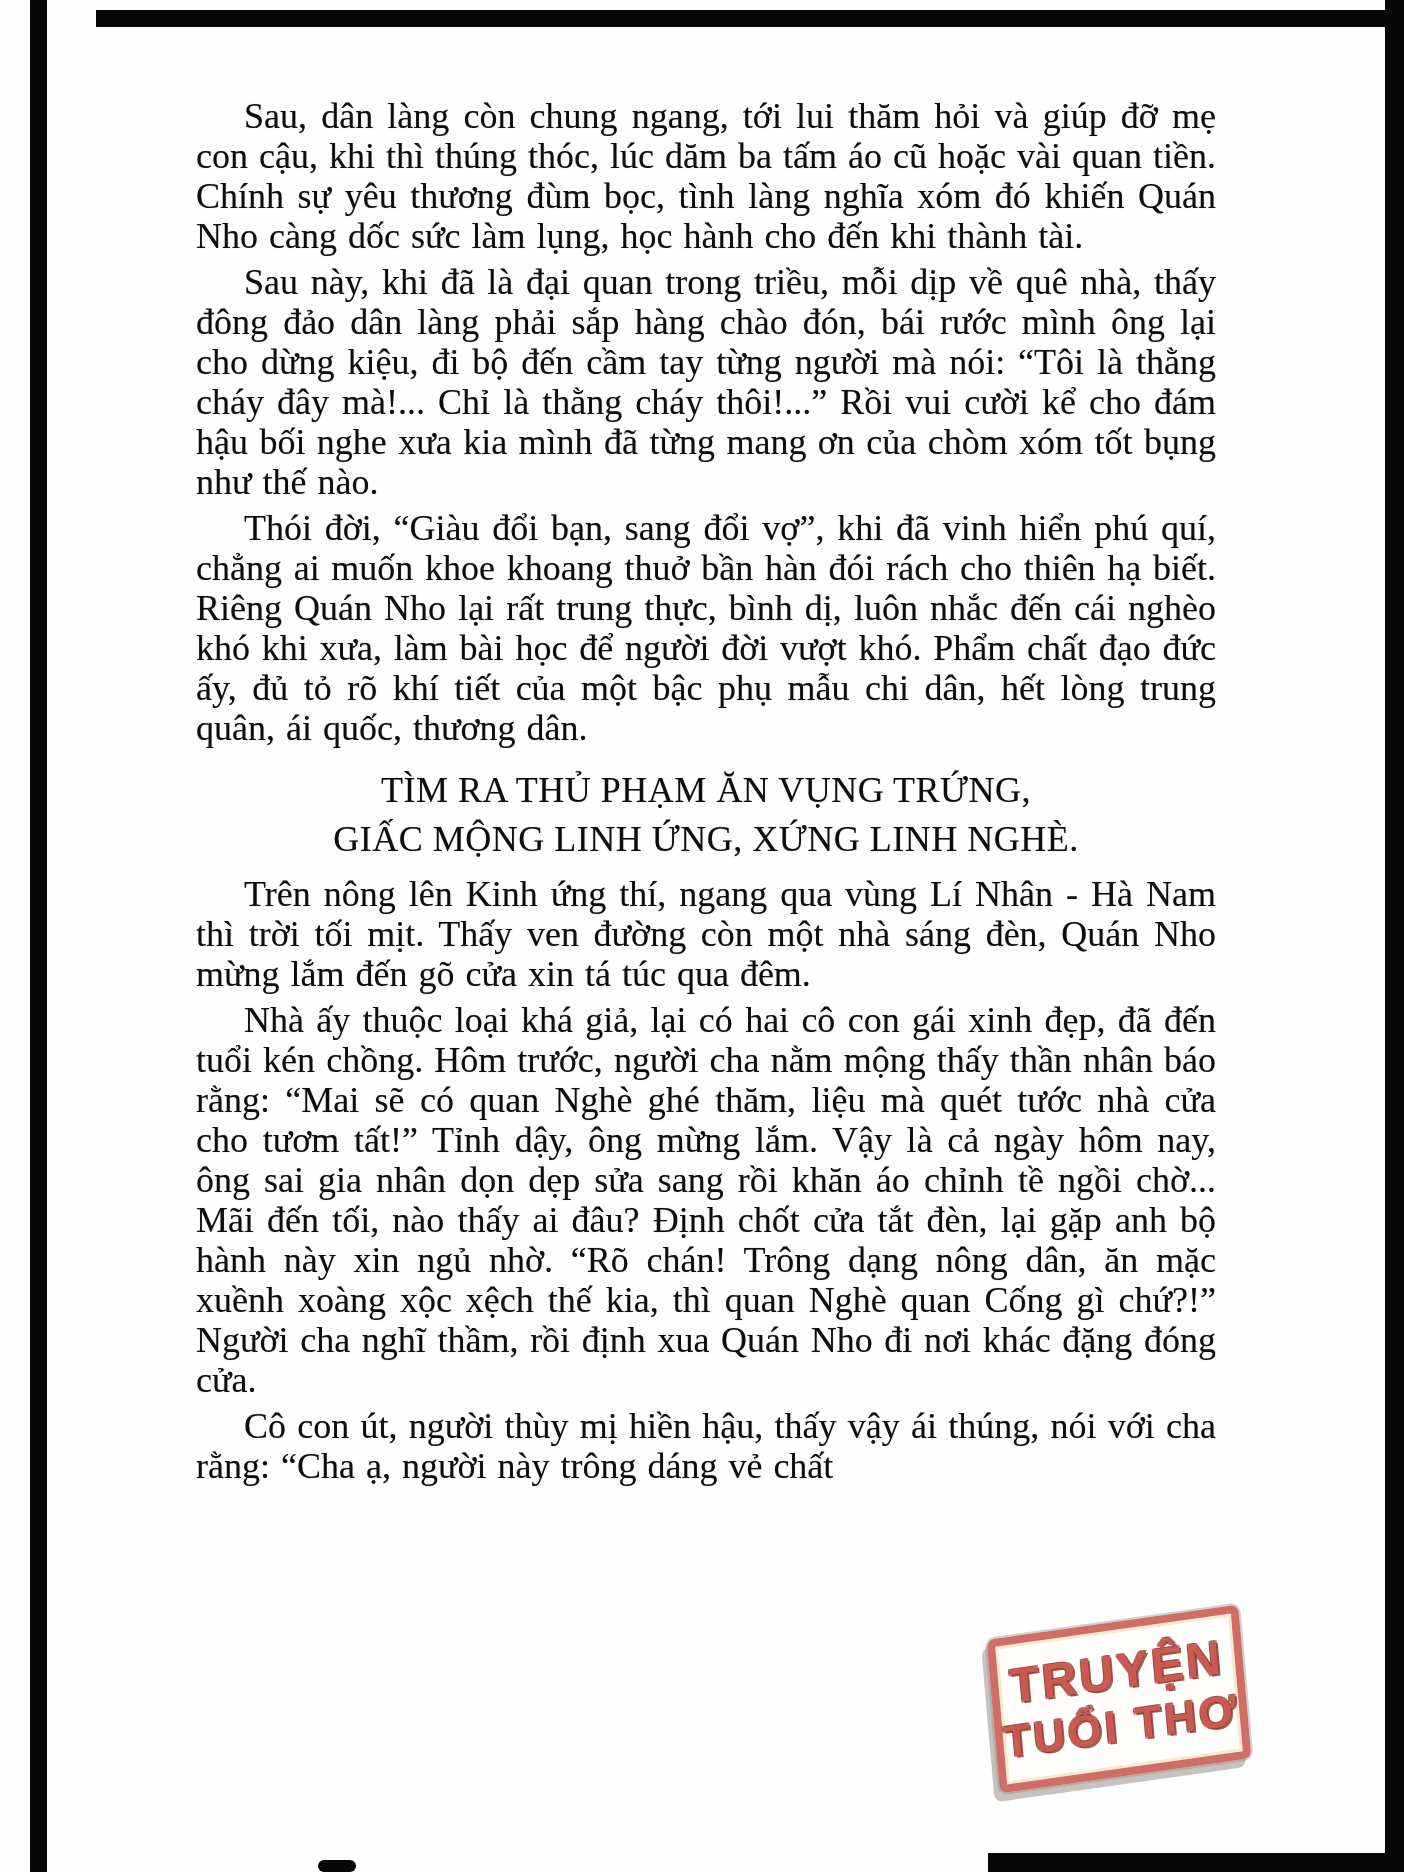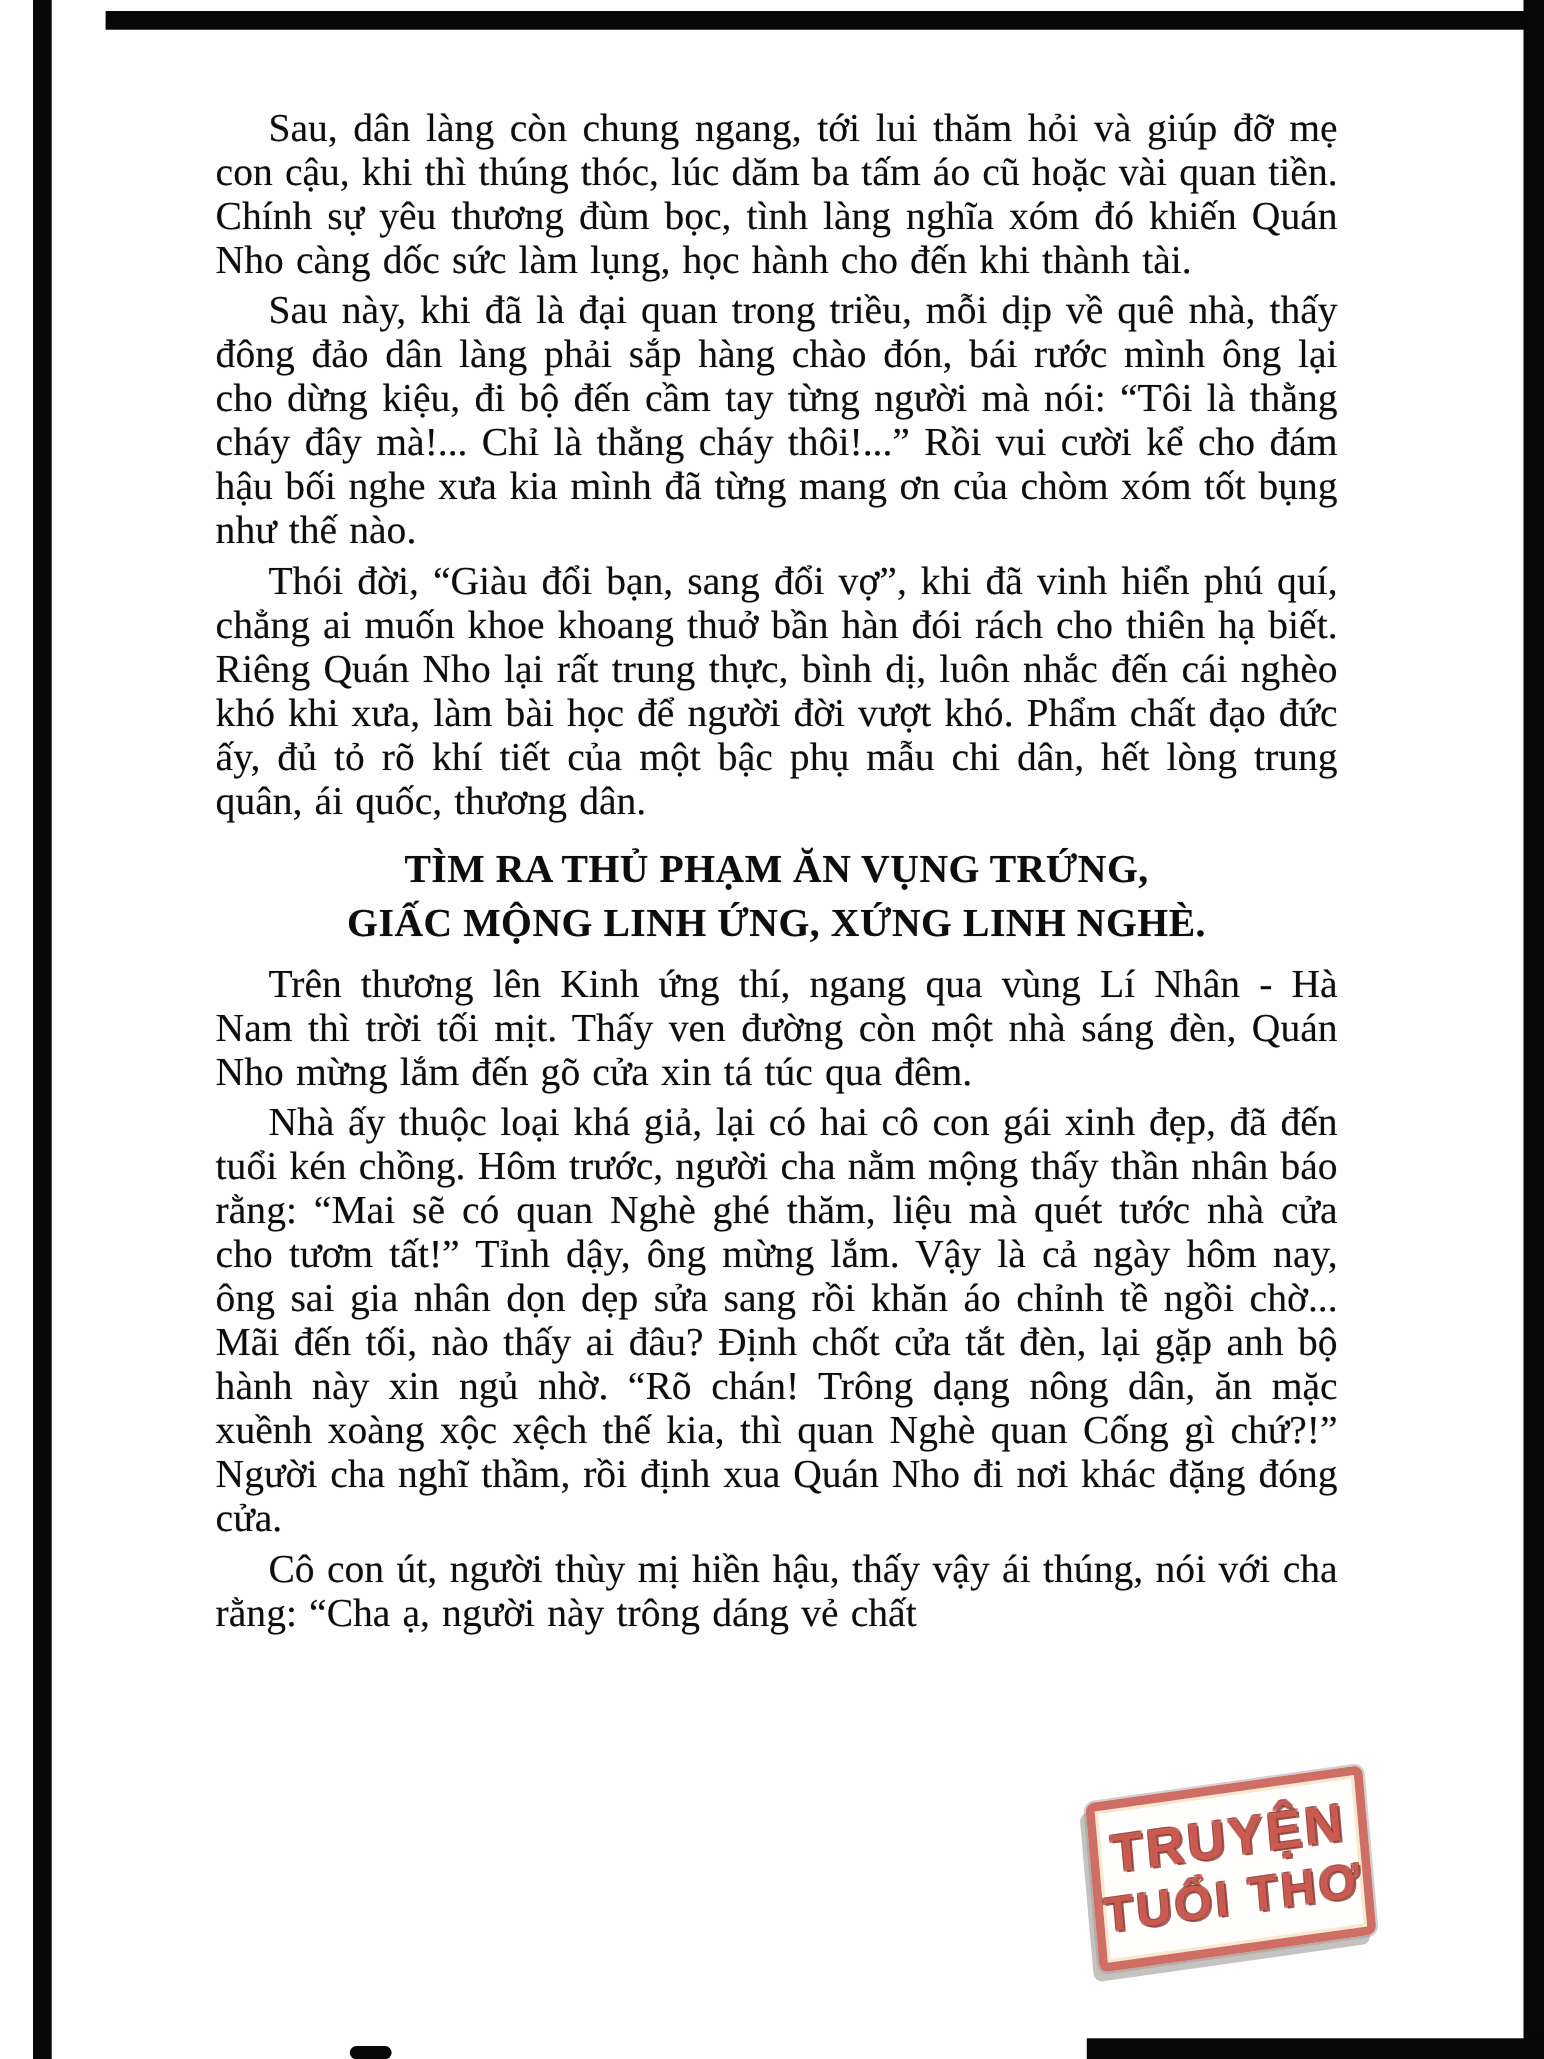--- a/index.html
+++ b/index.html
@@ -39,21 +39,21 @@
   .para {
     margin: 0 0 6px 0;
     text-indent: 48px;
     word-spacing: 2px;
   }
   .section-heading {
     margin: 18px 0 10px 0;
     text-align: center;
     font-size: 36px;
     line-height: 49px;
-    font-weight: bold;
+    font-weight: normal;
     letter-spacing: 0.5px;
     text-indent: 0;
     font-family: "Liberation Serif", "DejaVu Serif", serif;
   }
 
   
   .stamp {
     position: absolute;
     left: 992px;
     top: 1622px;
@@ -108,18 +108,18 @@
   <div class="text-block">
     <p class="para">Sau, dân làng còn chung ngang, tới lui thăm hỏi và giúp đỡ mẹ con cậu, khi thì thúng thóc, lúc dăm ba tấm áo cũ hoặc vài quan tiền. Chính sự yêu thương đùm bọc, tình làng nghĩa xóm đó khiến Quán Nho càng dốc sức làm lụng, học hành cho đến khi thành tài.</p>
     <p class="para">Sau này, khi đã là đại quan trong triều, mỗi dịp về quê nhà, thấy đông đảo dân làng phải sắp hàng chào đón, bái rước mình ông lại cho dừng kiệu, đi bộ đến cầm tay từng người mà nói: “Tôi là thằng cháy đây mà!... Chỉ là thằng cháy thôi!...” Rồi vui cười kể cho đám hậu bối nghe xưa kia mình đã từng mang ơn của chòm xóm tốt bụng như thế nào.</p>
     <p class="para">Thói đời, “Giàu đổi bạn, sang đổi vợ”, khi đã vinh hiển phú quí, chẳng ai muốn khoe khoang thuở bần hàn đói rách cho thiên hạ biết. Riêng Quán Nho lại rất trung thực, bình dị, luôn nhắc đến cái nghèo khó khi xưa, làm bài học để người đời vượt khó. Phẩm chất đạo đức ấy, đủ tỏ rõ khí tiết của một bậc phụ mẫu chi dân, hết lòng trung quân, ái quốc, thương dân.</p>
 
     <h2 class="section-heading">
       <span>TÌM RA THỦ PHẠM ĂN VỤNG TRỨNG,</span><br>
       <span>GIẤC MỘNG LINH ỨNG, XỨNG LINH NGHÈ.</span>
     </h2>
 
-    <p class="para">Trên thương lên Kinh ứng thí, ngang qua vùng Lí Nhân - Hà Nam thì trời tối mịt. Thấy ven đường còn một nhà sáng đèn, Quán Nho mừng lắm đến gõ cửa xin tá túc qua đêm.</p>
+    <p class="para">Trên nông lên Kinh ứng thí, ngang qua vùng Lí Nhân - Hà Nam thì trời tối mịt. Thấy ven đường còn một nhà sáng đèn, Quán Nho mừng lắm đến gõ cửa xin tá túc qua đêm.</p>
     <p class="para">Nhà ấy thuộc loại khá giả, lại có hai cô con gái xinh đẹp, đã đến tuổi kén chồng. Hôm trước, người cha nằm mộng thấy thần nhân báo rằng: “Mai sẽ có quan Nghè ghé thăm, liệu mà quét tước nhà cửa cho tươm tất!” Tỉnh dậy, ông mừng lắm. Vậy là cả ngày hôm nay, ông sai gia nhân dọn dẹp sửa sang rồi khăn áo chỉnh tề ngồi chờ... Mãi đến tối, nào thấy ai đâu? Định chốt cửa tắt đèn, lại gặp anh bộ hành này xin ngủ nhờ. “Rõ chán! Trông dạng nông dân, ăn mặc xuềnh xoàng xộc xệch thế kia, thì quan Nghè quan Cống gì chứ?!” Người cha nghĩ thầm, rồi định xua Quán Nho đi nơi khác đặng đóng cửa.</p>
     <p class="para">Cô con út, người thùy mị hiền hậu, thấy vậy ái thúng, nói với cha rằng: “Cha ạ, người này trông dáng vẻ chất</p>
   </div>
 
 </div>
 
 </body></html>

